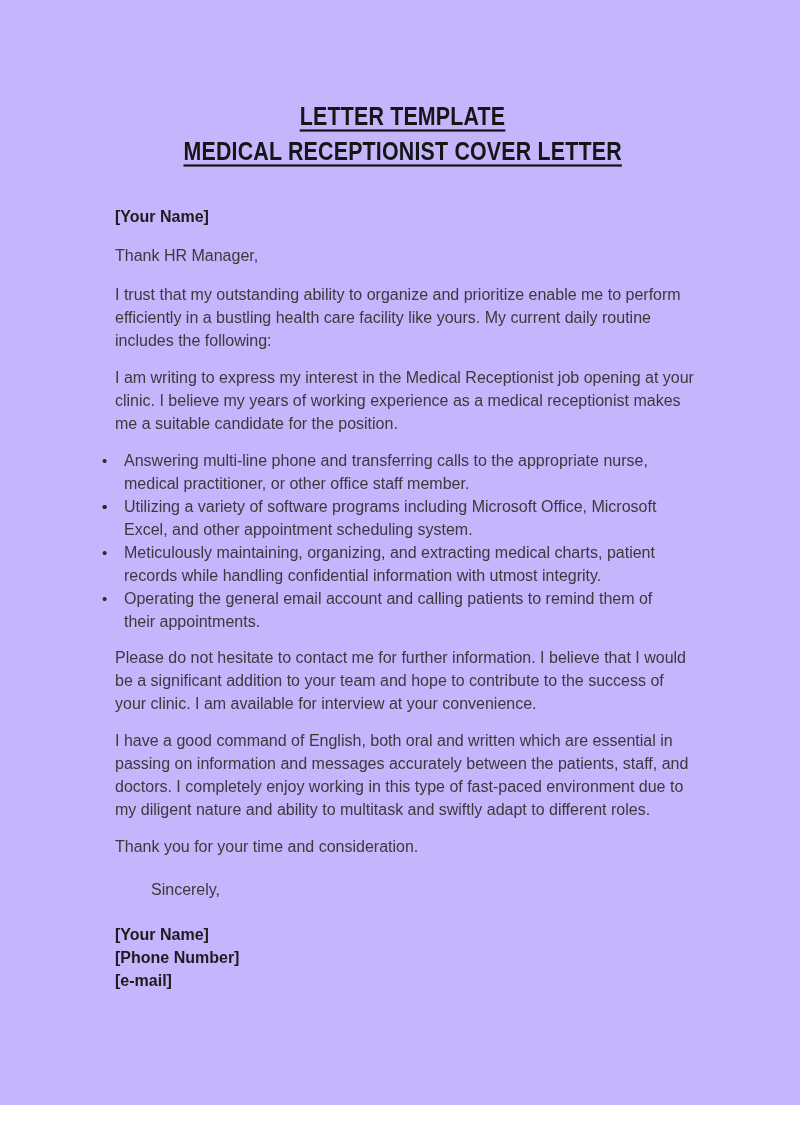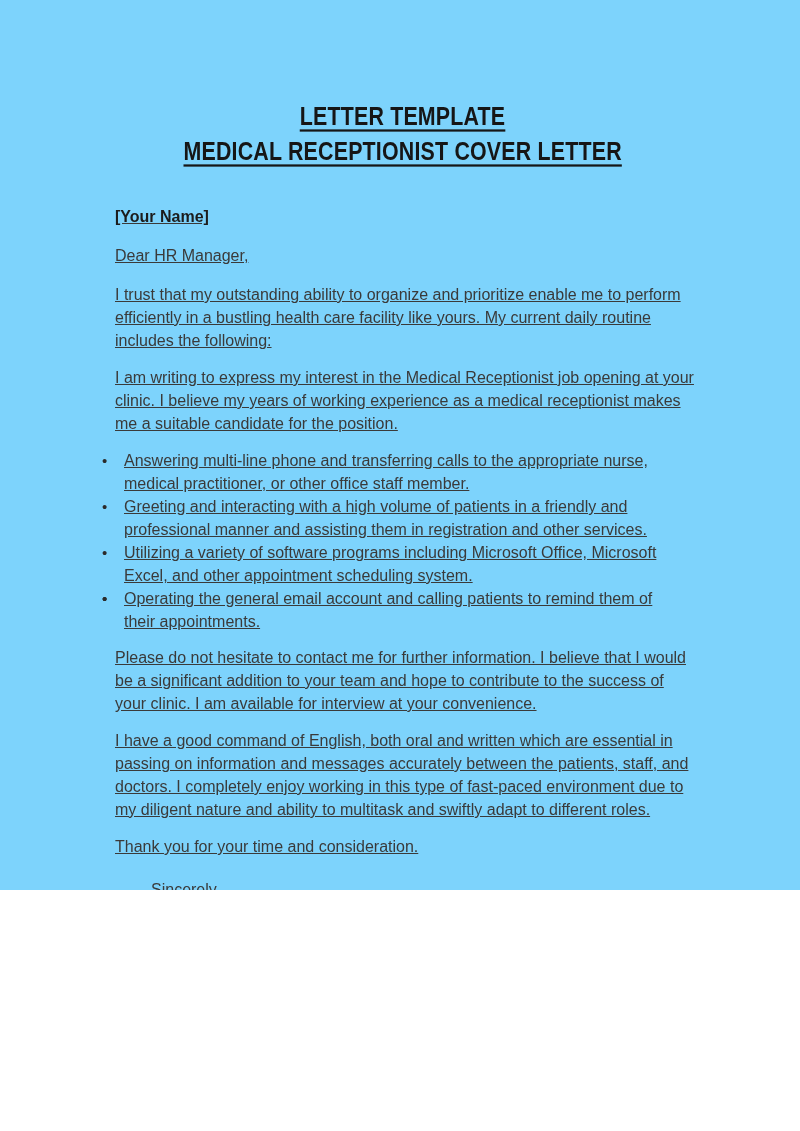--- a/index.html
+++ b/index.html
@@ -3,31 +3,30 @@
 <meta charset="utf-8">
 <style>
   html, body {
     margin: 0;
     padding: 0;
     background: #ffffff;
   }
   .page {
     position: relative;
     width: 800px;
-    height: 890px;
+    height: 1105px;
     margin: 0 auto;
-    background: #7dd3fc;
+    background: #c4b5fd;
     overflow: hidden;
     box-sizing: border-box;
     padding: 100px 66px 0 71px;
     font-family: "Liberation Sans", "DejaVu Sans", sans-serif;
     color: #3a3a3a;
     font-size: 16px;
     line-height: 23px;
-    text-decoration: underline;
   }
   .title-block {
     text-align: center;
     margin: 0 0 35px 0;
     line-height: 33px;
   }
   .doc-title {
     display: inline-block;
     font-weight: 700;
     font-size: 23px;
@@ -79,48 +78,48 @@
 
   <div class="title-block">
     <span class="doc-title">LETTER TEMPLATE</span><br>
     <span class="doc-title">MEDICAL RECEPTIONIST COVER LETTER</span>
   </div>
 
   <div>
 
     <p class="bold tight-gap">[Your Name]</p>
 
-    <p class="tight-gap">Dear HR Manager,</p>
+    <p class="tight-gap">Thank HR Manager,</p>
 
     <p>I trust that my outstanding ability to organize and prioritize enable me to perform
 efficiently in a bustling health care facility like yours. My current daily routine
 includes the following:</p>
 
     <p>I am writing to express my interest in the Medical Receptionist job opening at your
 clinic. I believe my years of working experience as a medical receptionist makes
 me a suitable candidate for the position.</p>
 
     <ul class="duties">
       <li>
         <span class="marker">•</span>
         <span class="li-text">Answering multi-line phone and transferring calls to the appropriate nurse,
 medical practitioner, or other office staff member.</span>
       </li>
       <li>
         <span class="marker">•</span>
-        <span class="li-text">Greeting and interacting with a high volume of patients in a friendly and
-professional manner and assisting them in registration and other services.</span>
       </li>
       <li>
         <span class="marker">•</span>
         <span class="li-text">Utilizing a variety of software programs including Microsoft Office, Microsoft
 Excel, and other appointment scheduling system.</span>
       </li>
       <li>
         <span class="marker">•</span>
+        <span class="li-text">Meticulously maintaining, organizing, and extracting medical charts, patient
+records while handling confidential information with utmost integrity.</span>
       </li>
       <li>
         <span class="marker">•</span>
         <span class="li-text">Operating the general email account and calling patients to remind them of
 their appointments.</span>
       </li>
     </ul>
 
     <p>Please do not hesitate to contact me for further information. I believe that I would
 be a significant addition to your team and hope to contribute to the success of
@@ -130,17 +129,18 @@
 passing on information and messages accurately between the patients, staff, and
 doctors. I completely enjoy working in this type of fast-paced environment due to
 my diligent nature and ability to multitask and swiftly adapt to different roles.</p>
 
     <p class="closing-line">Thank you for your time and consideration.</p>
 
     <p class="sincerely">Sincerely,</p>
 
     <div class="signature">
       <p class="bold">[Your Name]</p>
+      <p class="bold">[Phone Number]</p>
       <p class="bold">[e-mail]</p>
     </div>
 
   </div>
 </div>
 
 </body></html>

